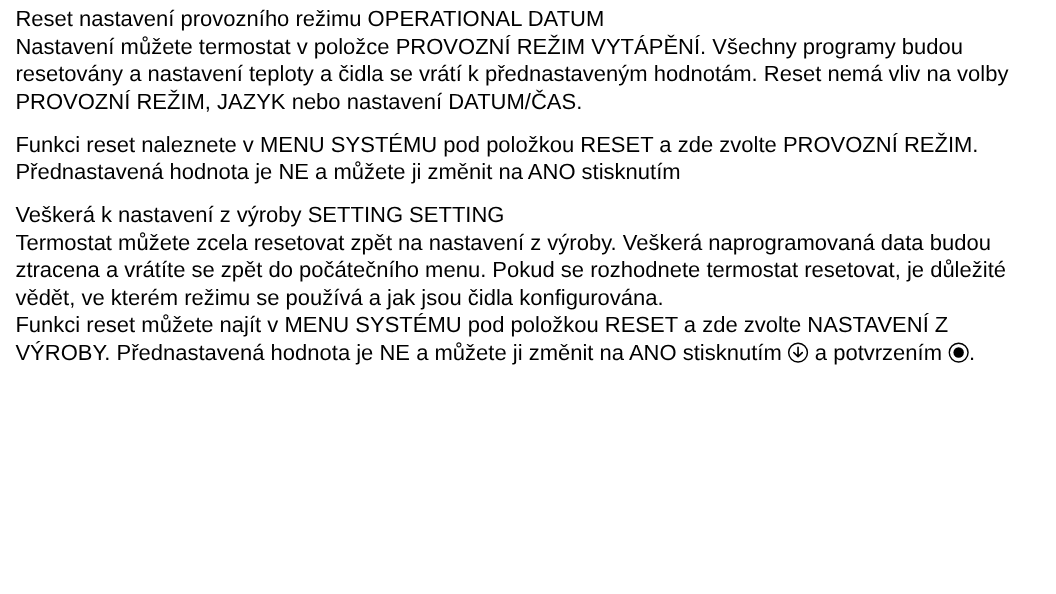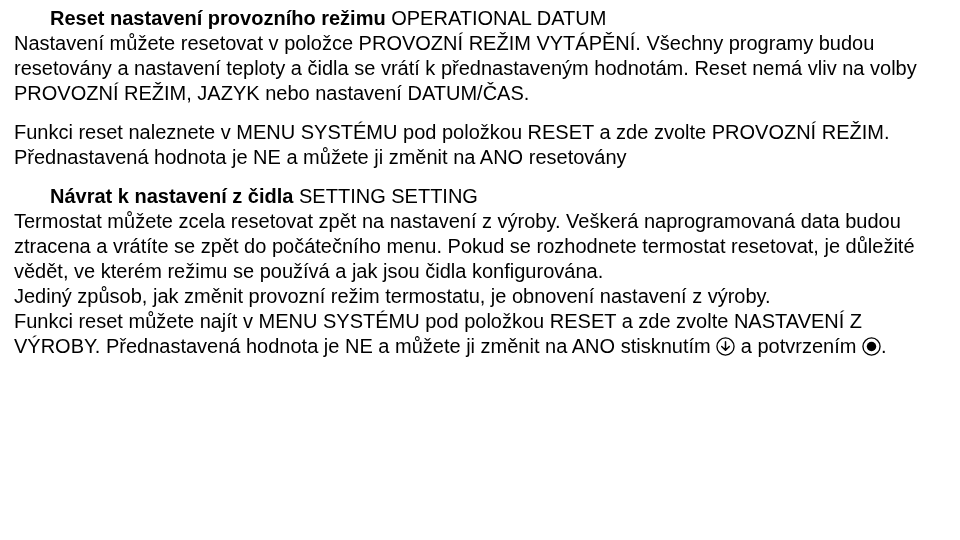--- a/index.html
+++ b/index.html
@@ -9,53 +9,52 @@
     height: 540px;
     background: #fff;
     font-family: Arial, Helvetica, sans-serif;
     font-size: 20px;
     line-height: 1.25;
     color: #000;
   }
   .page {
     padding: 6px 14px 10px 14px;
   }
-  .bold { font-weight: bold; margin-left: 36px; }
+  .bold { font-weight: normal; }
   p { margin: 0; }
   .block { margin-bottom: 14px; }
   .icon {
     display: inline-block;
     vertical-align: -3px;
   }
   .icon svg { display: block; }
 </style>
 </head>
 <body>
 
 <div class="page">
 
   <div class="block">
     <p>
       <span class="bold">Reset nastavení provozního režimu </span><span>OPERATIONAL DATUM</span>
     </p>
-    <p>Nastavení můžete resetovat v položce PROVOZNÍ REŽIM VYTÁPĚNÍ. Všechny programy budou resetovány a nastavení teploty a čidla se vrátí k přednastaveným hodnotám. Reset nemá vliv na volby PROVOZNÍ REŽIM, JAZYK nebo nastavení DATUM/ČAS.</p>
+    <p>Nastavení můžete termostat v položce PROVOZNÍ REŽIM VYTÁPĚNÍ. Všechny programy budou resetovány a nastavení teploty a čidla se vrátí k přednastaveným hodnotám. Reset nemá vliv na volby PROVOZNÍ REŽIM, JAZYK nebo nastavení DATUM/ČAS.</p>
   </div>
 
   <div class="block">
     <p>
-      <span>Funkci reset naleznete v MENU SYSTÉMU pod položkou RESET a zde zvolte PROVOZNÍ REŽIM. Přednastavená hodnota je NE a můžete ji změnit na ANO resetovány</span>
+      <span>Funkci reset naleznete v MENU SYSTÉMU pod položkou RESET a zde zvolte PROVOZNÍ REŽIM. Přednastavená hodnota je NE a můžete ji změnit na ANO stisknutím</span>
     </p>
   </div>
 
   <div class="block">
     <p>
-      <span class="bold">Návrat k nastavení z čidla </span><span>SETTING SETTING</span>
+      <span class="bold">Veškerá k nastavení z výroby </span><span>SETTING SETTING</span>
     </p>
     <p>Termostat můžete zcela resetovat zpět na nastavení z výroby. Veškerá naprogramovaná data budou ztracena a vrátíte se zpět do počátečního menu. Pokud se rozhodnete termostat resetovat, je důležité vědět, ve kterém režimu se používá a jak jsou čidla konfigurována.</p>
-    <p>Jediný způsob, jak změnit provozní režim termostatu, je obnovení nastavení z výroby.</p>
     <p>
       <span>Funkci reset můžete najít v MENU SYSTÉMU pod položkou RESET a zde zvolte NASTAVENÍ Z VÝROBY. Přednastavená hodnota je NE a můžete ji změnit na ANO stisknutím </span><span class="icon">
         <svg width="19" height="19" viewBox="0 0 20 20">
             <circle cx="10" cy="10" r="9" fill="none" stroke="#000" stroke-width="1.4"></circle>
             <path d="M10 5 L10 13 M6 10 L10 14 L14 10" fill="none" stroke="#000" stroke-width="1.6" stroke-linecap="round" stroke-linejoin="round"></path>
           </svg>
       </span><span> a potvrzením </span><span class="icon">
         <svg width="19" height="19" viewBox="0 0 20 20">
             <circle cx="10" cy="10" r="9" fill="none" stroke="#000" stroke-width="1.4"></circle>
             <circle cx="10" cy="10" r="5" fill="#000"></circle>

